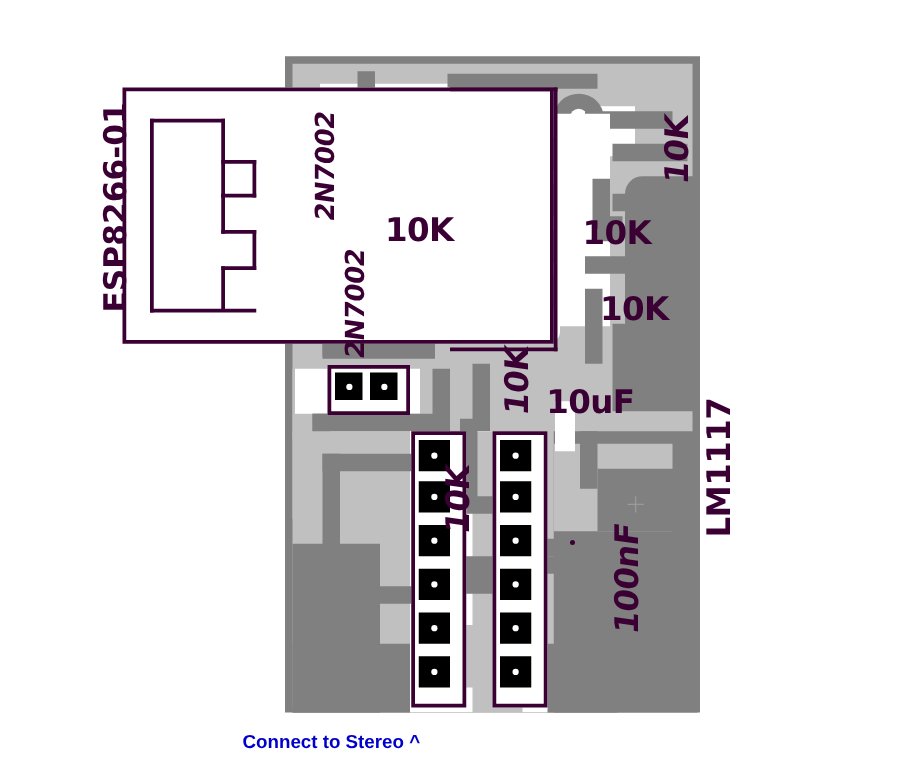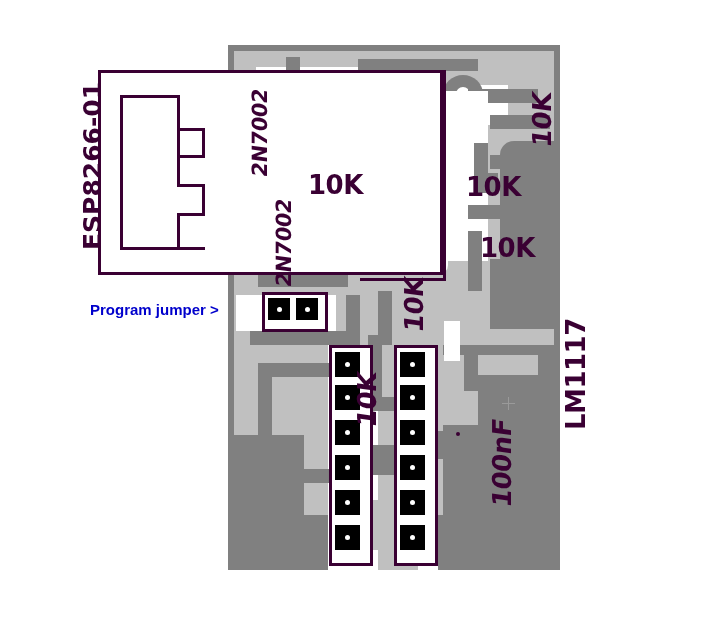--- a/index.html
+++ b/index.html
@@ -180,19 +180,20 @@
   <div class="lbl lbl-md skew" style="left:248px;top:175px;">2N7002</div>
   <div class="lbl lbl-md skew" style="left:272px;top:285px;">2N7002</div>
 
   <div class="lbl lbl-lg" style="left:308px;top:170px;">10K</div>
   <div class="lbl lbl-lg skew" style="left:527px;top:145px;">10K</div>
   <div class="lbl lbl-lg" style="left:466px;top:172px;">10K</div>
   <div class="lbl lbl-lg" style="left:480px;top:233px;">10K</div>
   <div class="lbl lbl-lg skew" style="left:399px;top:330px;">10K</div>
   <div class="lbl lbl-lg skew" style="left:352px;top:425px;">10K</div>
 
+  <div class="lbl lbl-lg" style="left:437px;top:307px;">10uF</div>
   <div class="lbl lbl-lg skew" style="left:487px;top:505px;">100nF</div>
 
   <div class="lbl lbl-lg rot90" style="left:561px;top:430px;">LM1117</div>
 
-  <div class="blue" style="left:90px;top:301px;">Program jumper &gt;</div>
+  <div class="blue" style="left:194px;top:585px;">Connect to Stereo  ^</div>
 
 </div>
 
 </body></html>

